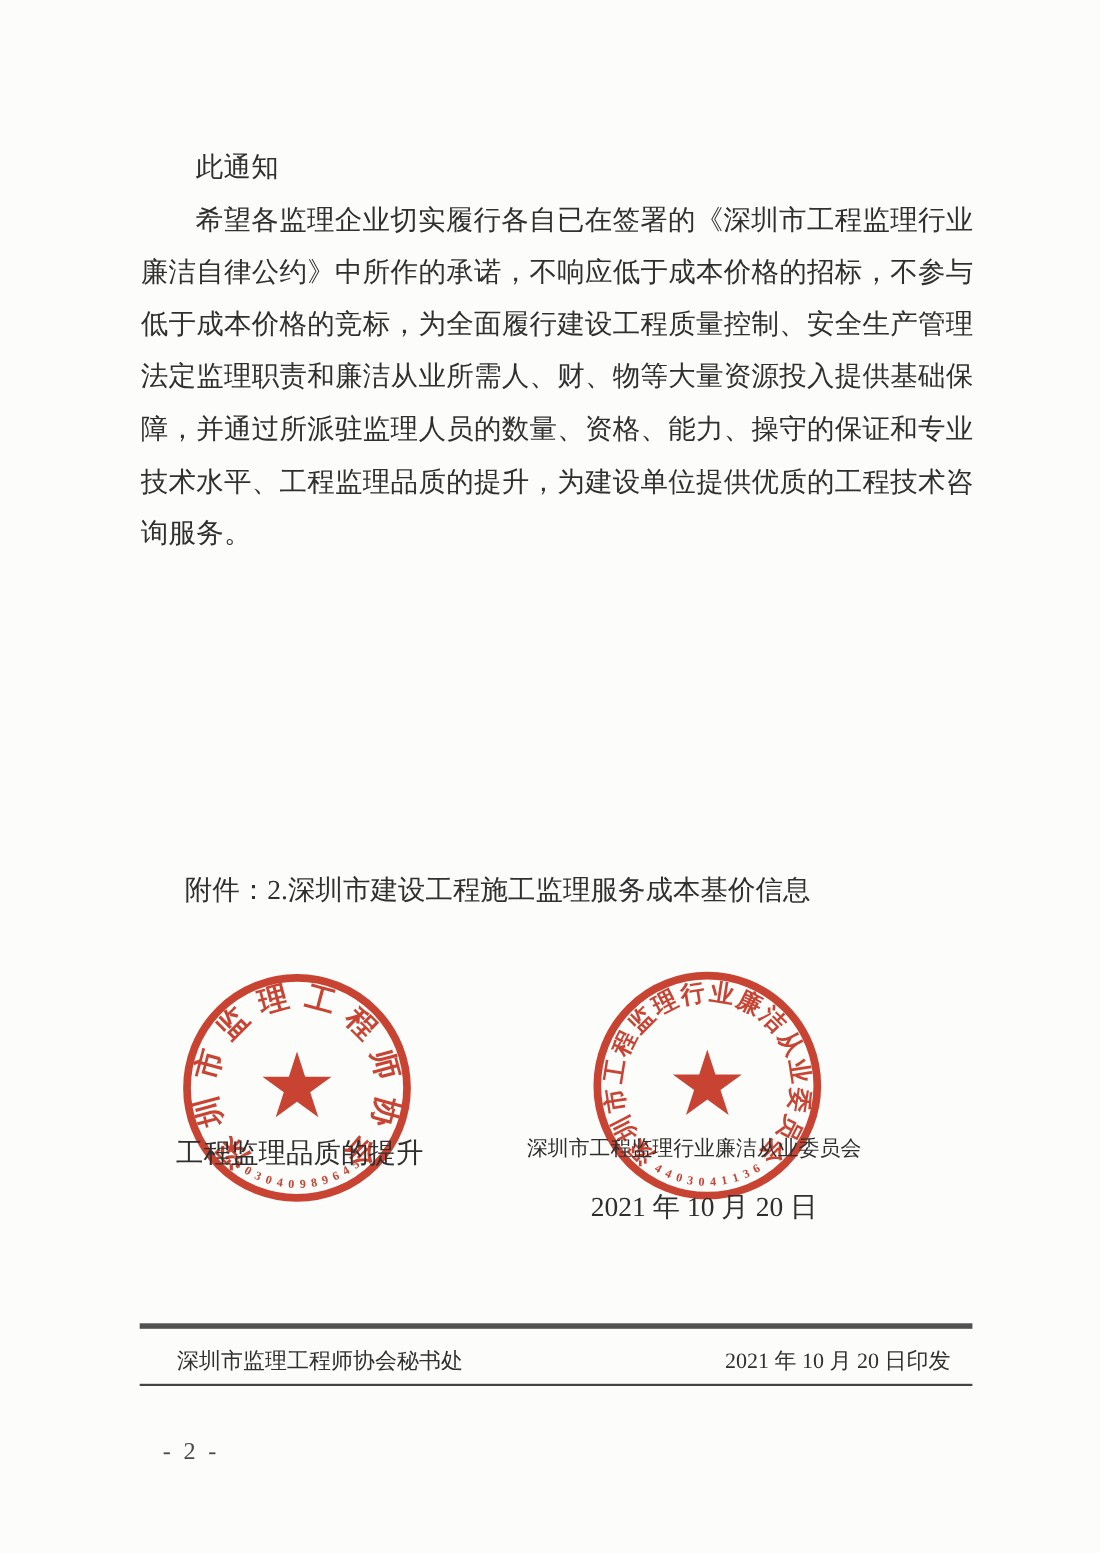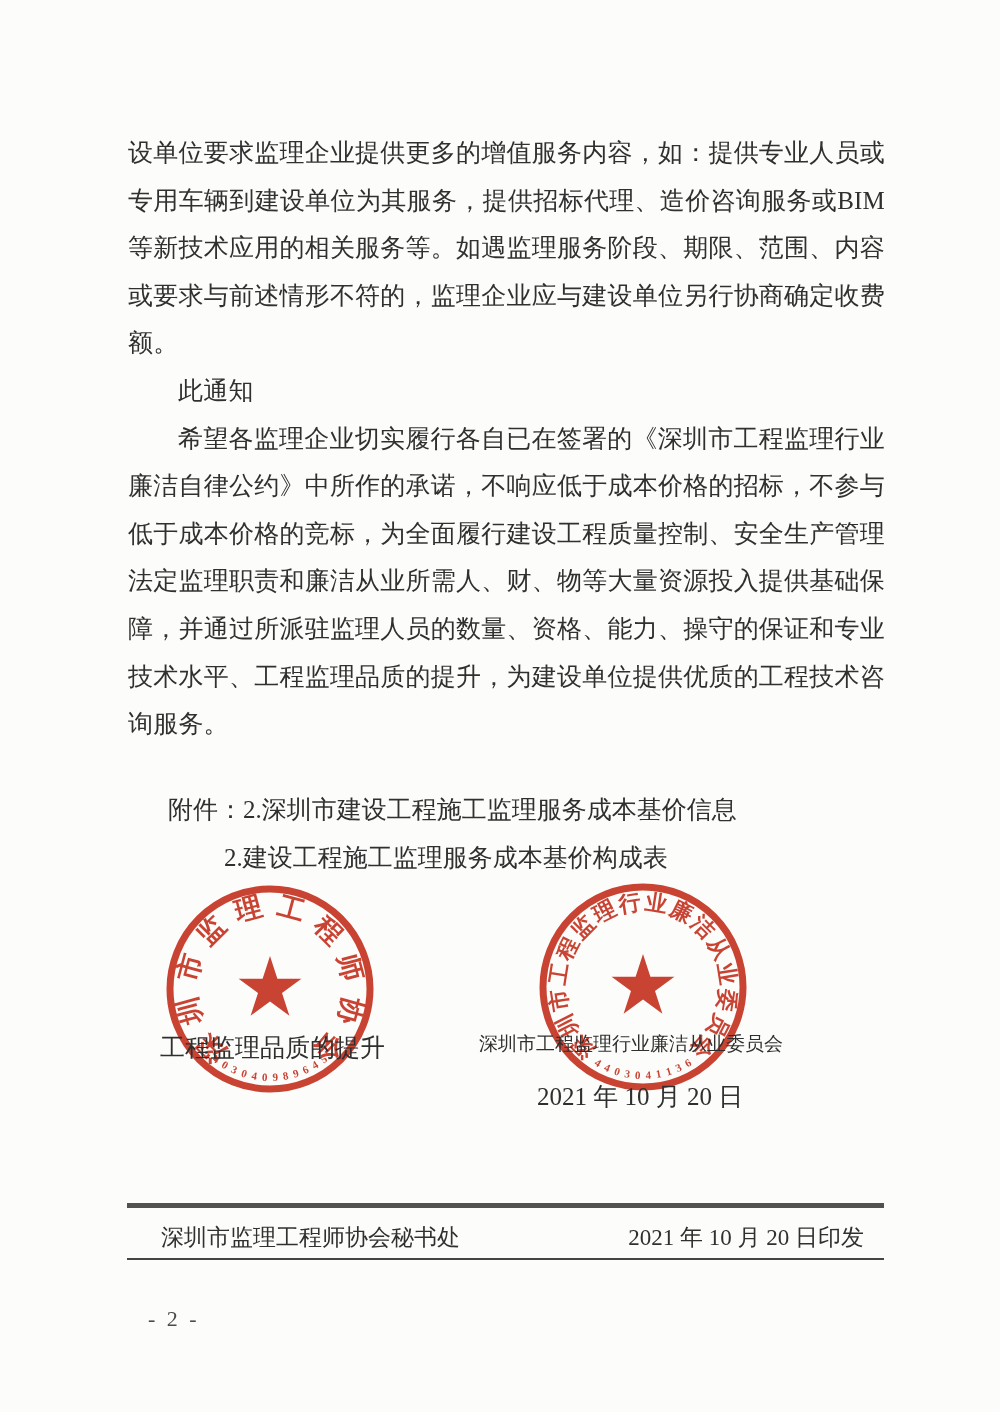--- a/index.html
+++ b/index.html
@@ -44,43 +44,41 @@
   
   .sig-left{position:absolute;left:160px;top:1031px;font-size:25px;color:#2f2f2f;}
   .sig-right{position:absolute;left:443px;top:1031px;font-size:19px;color:#2f2f2f;margin-left:36px;}
   .sig-date{position:absolute;left:537px;top:1080px;font-size:25px;color:#2f2f2f;}
   
   .rule-thick{position:absolute;left:127px;top:1203px;width:757px;height:5px;background:#515151;}
   .footer-row{
     position:absolute;left:127px;top:1217px;width:757px;
     box-sizing:border-box;padding:0 20px 0 34px;
     display:flex;justify-content:space-between;align-items:center;
-    font-size:23px;color:#303030;
+    font-size:20px;color:#303030;
     height:40px;
   }
   .rule-thin{position:absolute;left:127px;top:1258px;width:757px;height:2px;background:#454545;}
   .page-number{
     position:absolute;left:148px;top:1306px;
     font-size:22px;color:#4a4a4a;letter-spacing:3px;
   }
 </style>
 </head>
 <body>
 
 <div class="page">
 
   <div class="doc-body">
-    <p class="no-indent">设单位要求监理企业提供更多的增值服务内容，如：提供专业人员或专用车辆到建设单位为其服务，提供招标代理、造价咨询服务或BIM等新技术应用的相关服务等。如遇监理服务阶段、期限、范围、内容或要求与前述情形不符的，监理企业应与建设单位另行协商确定收费额。</p>
     <p>此通知</p>
     <p>希望各监理企业切实履行各自已在签署的《深圳市工程监理行业廉洁自律公约》中所作的承诺，不响应低于成本价格的招标，不参与低于成本价格的竞标，为全面履行建设工程质量控制、安全生产管理法定监理职责和廉洁从业所需人、财、物等大量资源投入提供基础保障，并通过所派驻监理人员的数量、资格、能力、操守的保证和专业技术水平、工程监理品质的提升，为建设单位提供优质的工程技术咨询服务。</p>
   </div>
 
   <div class="attachments">
     <div class="att-line1"><span>附件：</span><span>2.深圳市建设工程施工监理服务成本基价信息</span></div>
-    <div class="att-line2">2.建设工程施工监理服务成本基价构成表</div>
   </div>
 
   <svg class="seal seal1" viewBox="0 0 228 228">
       <circle cx="114" cy="114" r="100" fill="none" stroke="#c52a18" stroke-width="7"></circle>
       <path d="M114.0 81.0L121.4 103.8L145.4 103.8L126.0 117.9L133.4 140.7L114.0 126.6L94.6 140.7L102.0 117.9L82.6 103.8L106.6 103.8Z" fill="#c52a18"></path>
       <text x="55.31013716151655" y="172.68986283848344" fill="#c52a18" font-size="27" text-anchor="middle" dominant-baseline="central" transform="rotate(-135.0 55.3 172.7)" style="font-weight: bold;">深</text>
       <text x="33.828156418007325" y="135.48198074350924" fill="#c52a18" font-size="27" text-anchor="middle" dominant-baseline="central" transform="rotate(-105.0 33.8 135.5)" style="font-weight: bold;">圳</text>
       <text x="33.828156418007325" y="92.51801925649077" fill="#c52a18" font-size="27" text-anchor="middle" dominant-baseline="central" transform="rotate(-75.0 33.8 92.5)" style="font-weight: bold;">市</text>
       <text x="55.31013716151656" y="55.31013716151655" fill="#c52a18" font-size="27" text-anchor="middle" dominant-baseline="central" transform="rotate(-45.0 55.3 55.3)" style="font-weight: bold;">监</text>
       <text x="92.51801925649077" y="33.828156418007325" fill="#c52a18" font-size="27" text-anchor="middle" dominant-baseline="central" transform="rotate(-15.0 92.5 33.8)" style="font-weight: bold;">理</text>

